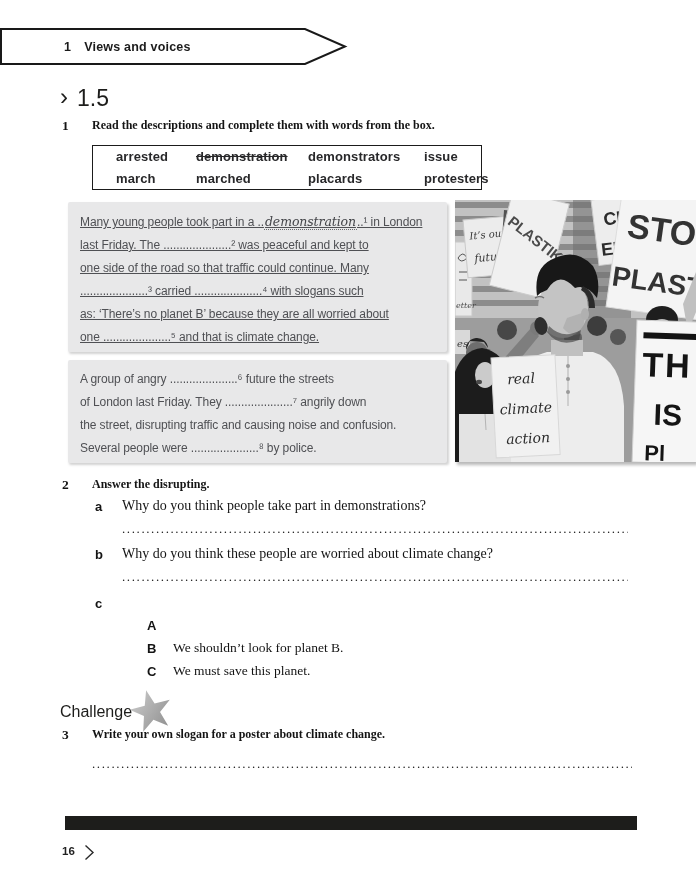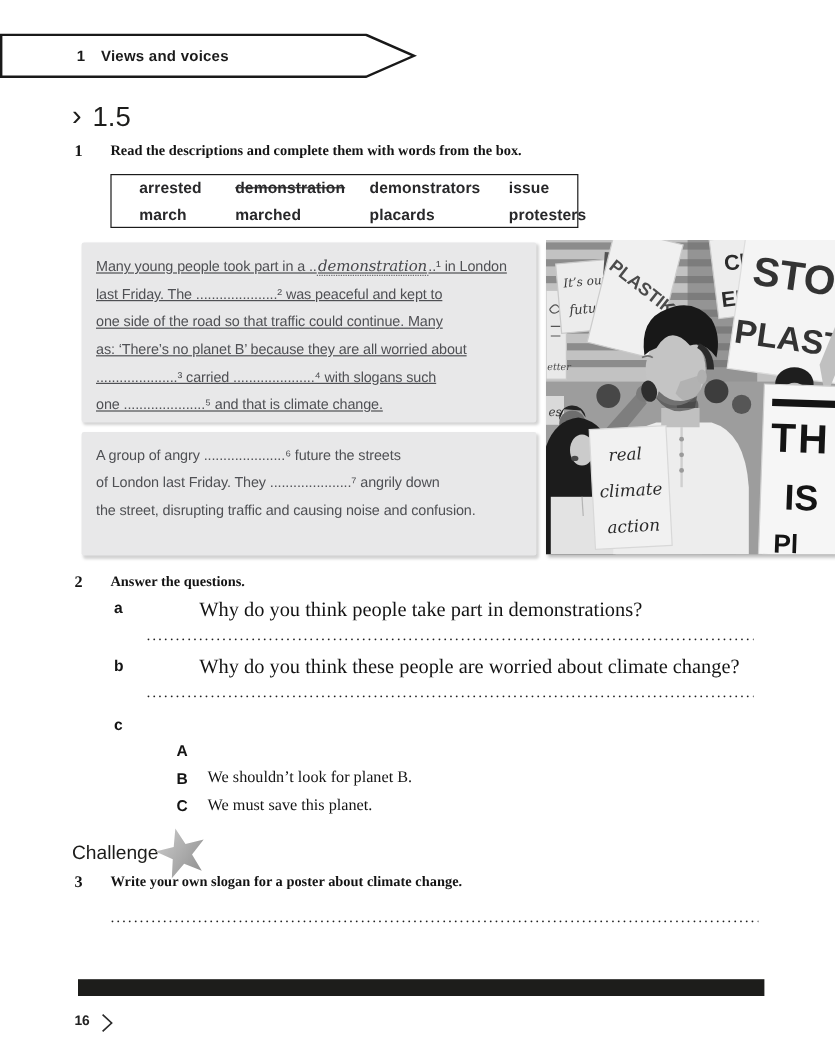--- a/index.html
+++ b/index.html
@@ -54,21 +54,21 @@
   }
 
   
   .photo {
     position:absolute; left:455px; top:200px; width:241px; height:262px;
     overflow:hidden; box-shadow:2px 3px 3px rgba(0,0,0,0.28); background:#b3b3b3;
   }
 
   
   .q-letter { position:absolute; left:95px;  font-family:"Liberation Serif",serif; font-weight:bold; font-size:13px; font-family:"Liberation Sans",sans-serif; color:#141414; }
-  .q-text   { position:absolute; left:122px; font-family:"Liberation Serif",serif; font-size:17px; color:#141414;margin-left:44px; }
+  .q-text   { position:absolute; left:122px; font-family:"Liberation Serif",serif; font-size:14px; color:#141414; }
   .opt-letter { position:absolute; left:147px; font-weight:bold; font-size:13px; color:#141414; }
   .opt-text   { position:absolute; left:173px; font-family:"Liberation Serif",serif; font-size:13.5px; color:#141414; }
   .dots {
     position:absolute; font-family:"Liberation Serif",serif; font-size:13px; color:#1f1f1f;
     letter-spacing:1.6px; white-space:nowrap; overflow:hidden; height:16px;
   }
 
   
   .challenge-label { position:absolute; left:60px; top:703px; font-size:16px; color:#1d1d1b; }
   .star-wrap { position:absolute; left:127px; top:687px; width:48px; height:46px; }
@@ -109,29 +109,30 @@
     <span>march</span>
     <span>marched</span>
     <span>placards</span>
     <span>protesters</span>
   </div>
 
   <div class="gray-box" style="top:202px; width:379px; height:150px;text-decoration:underline;">
     <div class="pline"><span>Many young people took part in a ..</span><span class="handwritten">demonstration</span><span>..¹ in London</span></div>
     <div class="pline">last Friday. The .....................² was peaceful and kept to</div>
     <div class="pline">one side of the road so that traffic could continue. Many</div>
+    <div class="pline">.....................³ carried .....................⁴ with slogans such</div>
     <div class="pline">as: ‘There’s no planet B’ because they are all worried about</div>
-    <div class="pline">.....................³ carried .....................⁴ with slogans such</div>
     <div class="pline">one .....................⁵ and that is climate change.</div>
   </div>
 
   <div class="gray-box" style="top:360px; width:379px; height:103px;">
     <div class="pline">A group of angry .....................⁶ future the streets</div>
     <div class="pline">of London last Friday. They .....................⁷ angrily down</div>
     <div class="pline">the street, disrupting traffic and causing noise and confusion.</div>
+    <div class="pline">Several people were .....................⁸ by police.</div>
   </div>
 
   <div class="photo">
     <svg viewBox="0 0 241 262" width="241" height="262">
 
       <rect width="241" height="262" fill="#aaaaaa"></rect>
       <rect x="0" y="0" width="241" height="120" fill="#c2c2c2"></rect>
       <g fill="#8c8c8c">
         <rect y="2" width="241" height="6"></rect>
           <rect y="16" width="241" height="6"></rect>
@@ -231,21 +232,21 @@
         <rect width="78" height="142" fill="#f6f6f6" stroke="#cfcfcf"></rect>
         <rect x="7" y="12" width="58" height="6" fill="#141414"></rect>
         <text x="7" y="56" font-size="34" font-weight="bold" fill="#141414" letter-spacing="2">TH</text>
         <text x="20" y="104" font-size="30" font-weight="bold" fill="#141414">IS</text>
         <text x="12" y="140" font-size="22" font-weight="bold" fill="#141414">Pl</text>
       </g>
     </svg>
   </div>
 
   <div class="ex-num" style="top:477px;">2</div>
-  <div class="ex-inst" style="top:477px;">Answer the questions.</div>
+  <div class="ex-inst" style="top:477px;">Answer the disrupting.</div>
 
   <div class="q-letter" style="top:499px;">a</div>
   <div class="q-text" style="top:498px;">Why do you think people take part in demonstrations?</div>
   <div class="dots" style="left:122px; top:521px; width:506px;">............................................................................................................................................</div>
 
   <div class="q-letter" style="top:547px;">b</div>
   <div class="q-text" style="top:546px;text-align:center;">Why do you think these people are worried about climate change?</div>
   <div class="dots" style="left:122px; top:569px; width:506px;">............................................................................................................................................</div>
 
   <div class="q-letter" style="top:596px;">c</div>

